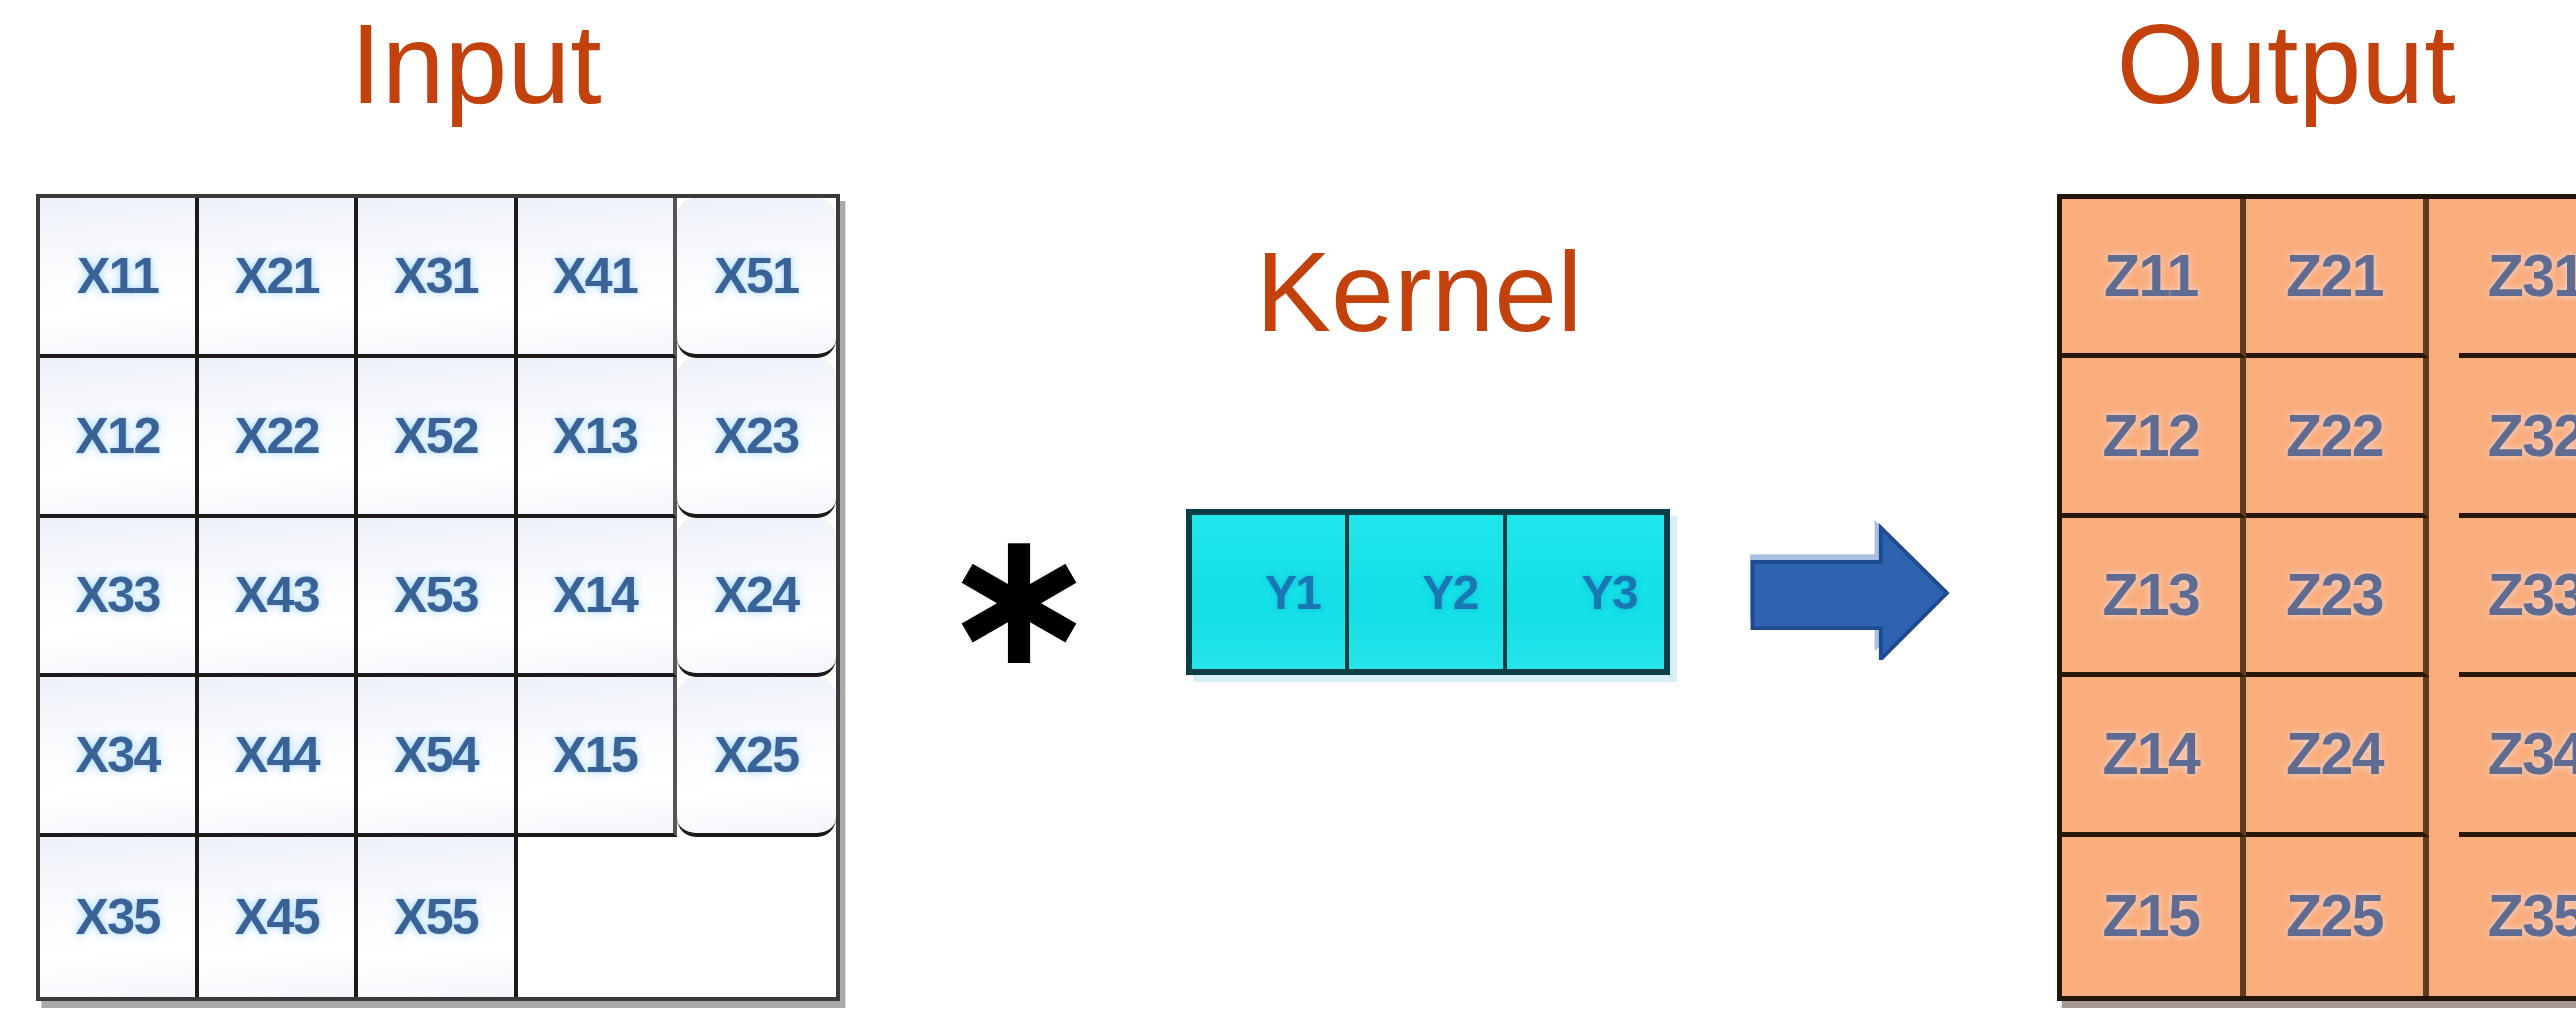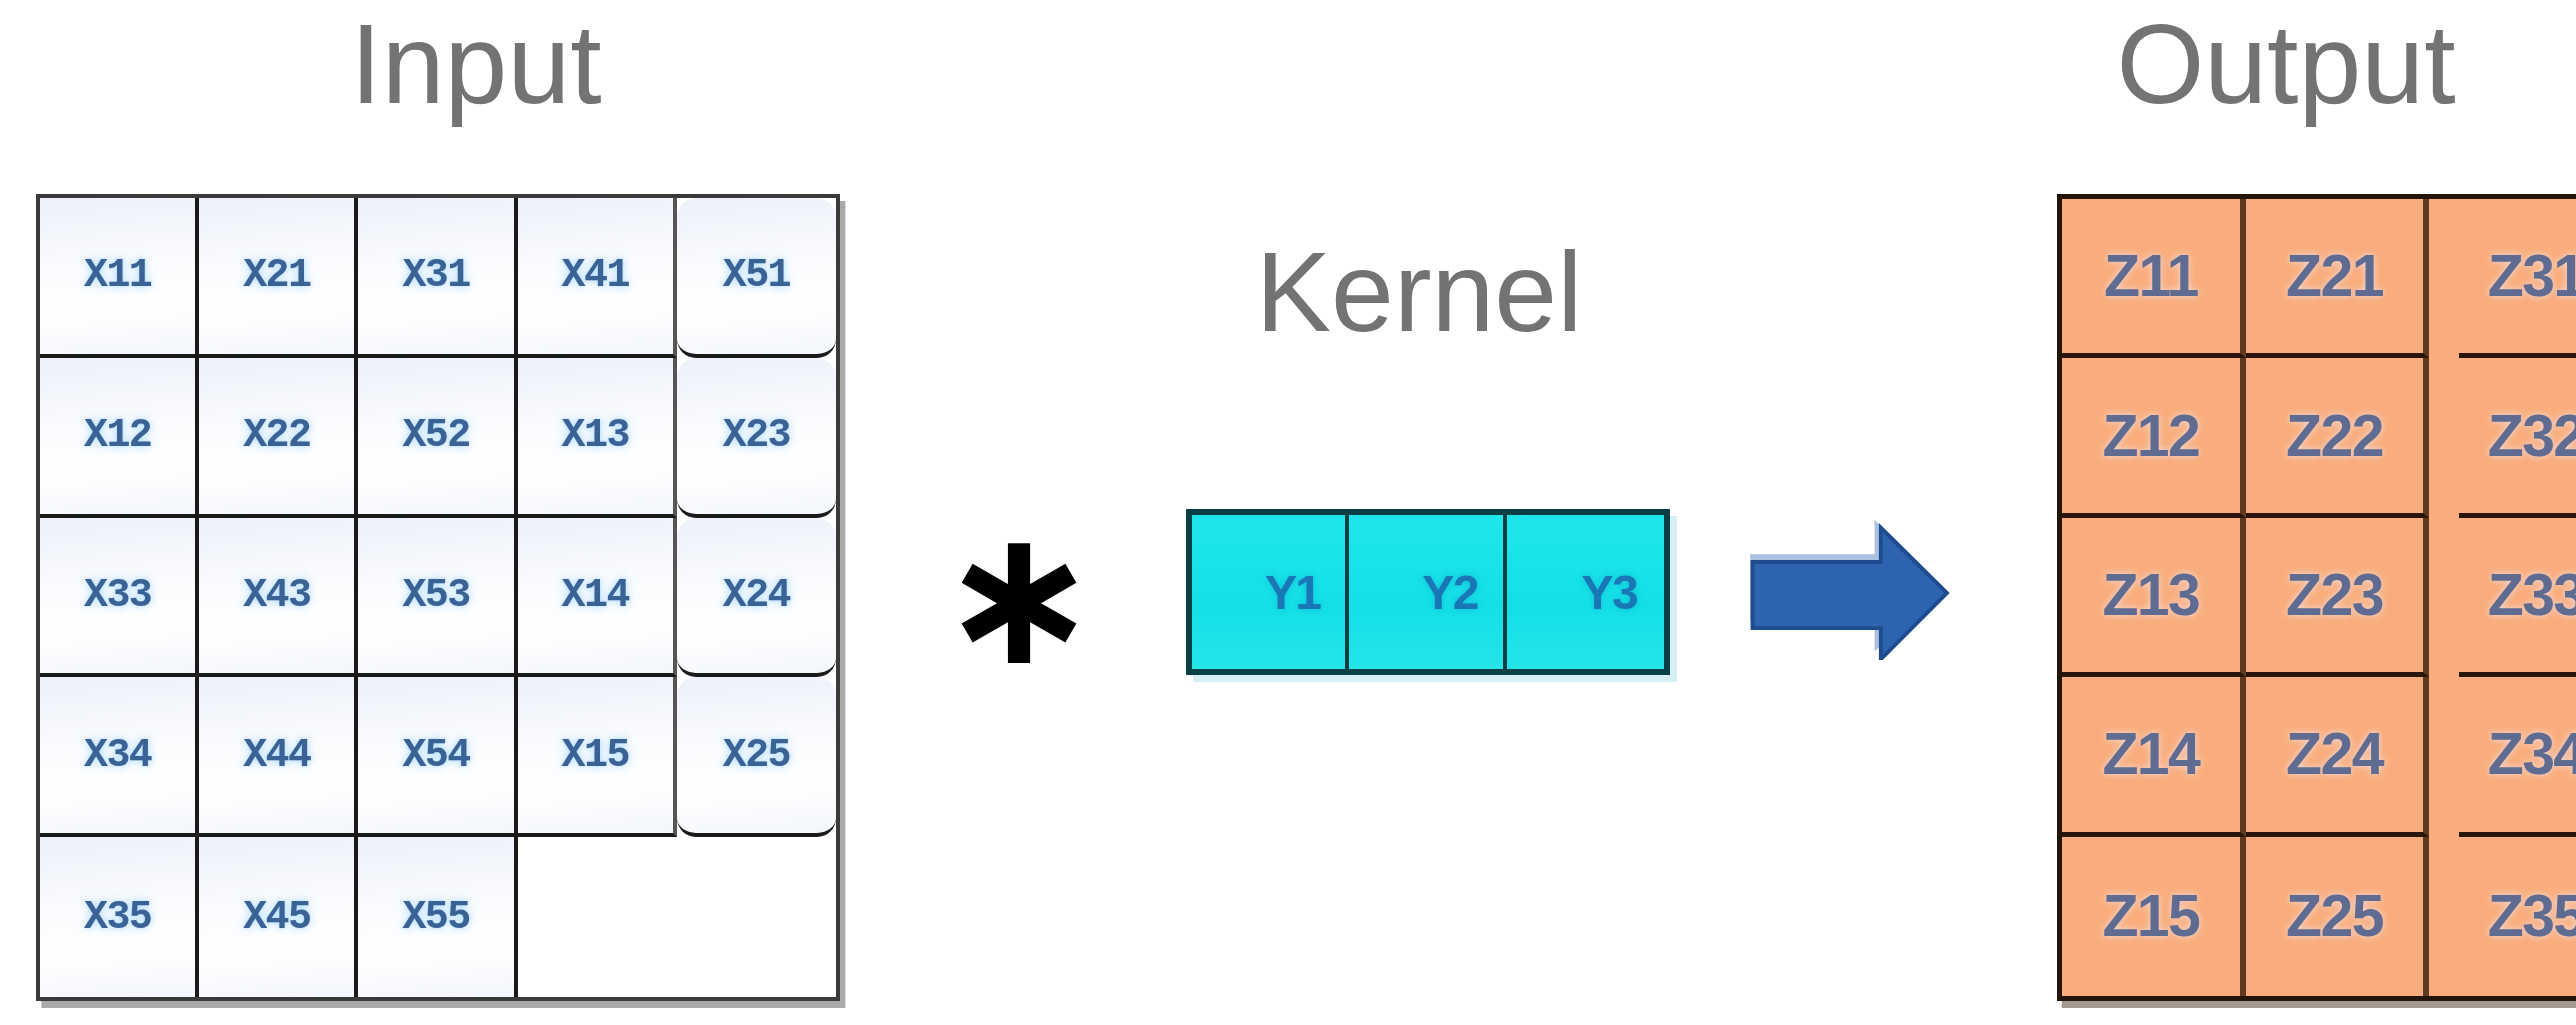--- a/index.html
+++ b/index.html
@@ -15,21 +15,21 @@
     font-family: "Liberation Sans", sans-serif;
     overflow: hidden;
   }
 
   
   .title {
     position: absolute;
     transform: translateX(-50%);
     font-size: 113px;
     line-height: 1.1;
-    color: #737373;
+    color: #c2410c;
     white-space: nowrap;
   }
   .input-title  { left: 476px;  top: 1.6px;  }
   .kernel-title { left: 1419px; top: 230px; }
   .output-title { left: 2286px; top: 1.6px;  }
 
   
   .grid {
     position: absolute;
     display: grid;
@@ -52,23 +52,22 @@
     grid-template-rows: repeat(5, 1fr);
     border: 4.7px solid #3a3a3a;
     background: #ffffff;
     box-shadow: 5.4px 7px 0 #aaaaaa;
   }
   .input-grid .cell {
     background: linear-gradient(175deg, #ecf0f8 0%, #fafbfe 40%, #ffffff 70%, #f3f6fb 100%);
     border-right: 4.7px solid #1a1a1a;
     border-bottom: 4.7px solid #1a1a1a;
     color: #3a6295;
-    font-size: 40px;
+    font-size: 50px;
     text-shadow: 0 0 9.3px rgba(140, 205, 255, 0.75), 0 0 2.3px rgba(140, 205, 255, 0.5);
-    font-family: Liberation Mono, monospace;
   }
   .input-grid .cell:nth-child(5n)   { border-right: none; border-radius: 19px; }
   .input-grid .cell:nth-child(n+21) { border-bottom: none; }
   
   .input-grid .cell:nth-child(5n-1) { border-right-color: #555555; }
 
   
   .kernel-grid {
     left: 1186px; top: 509px;
     width: 484px; height: 166px;

